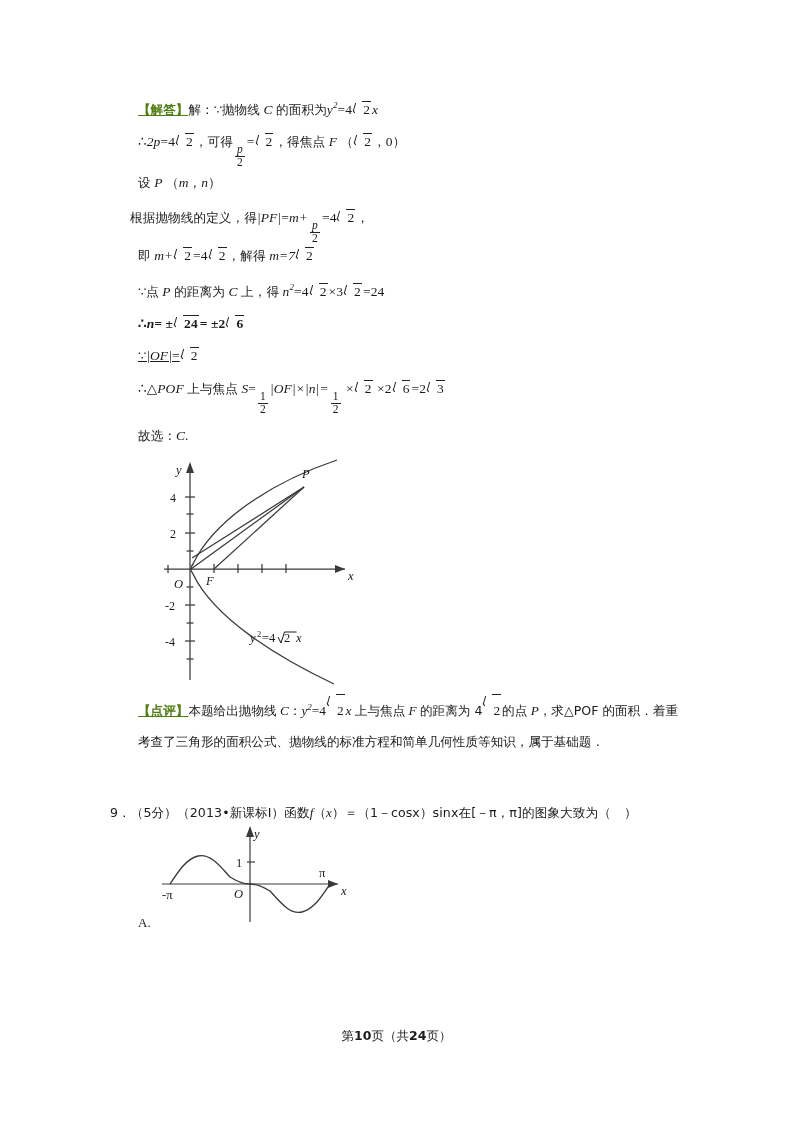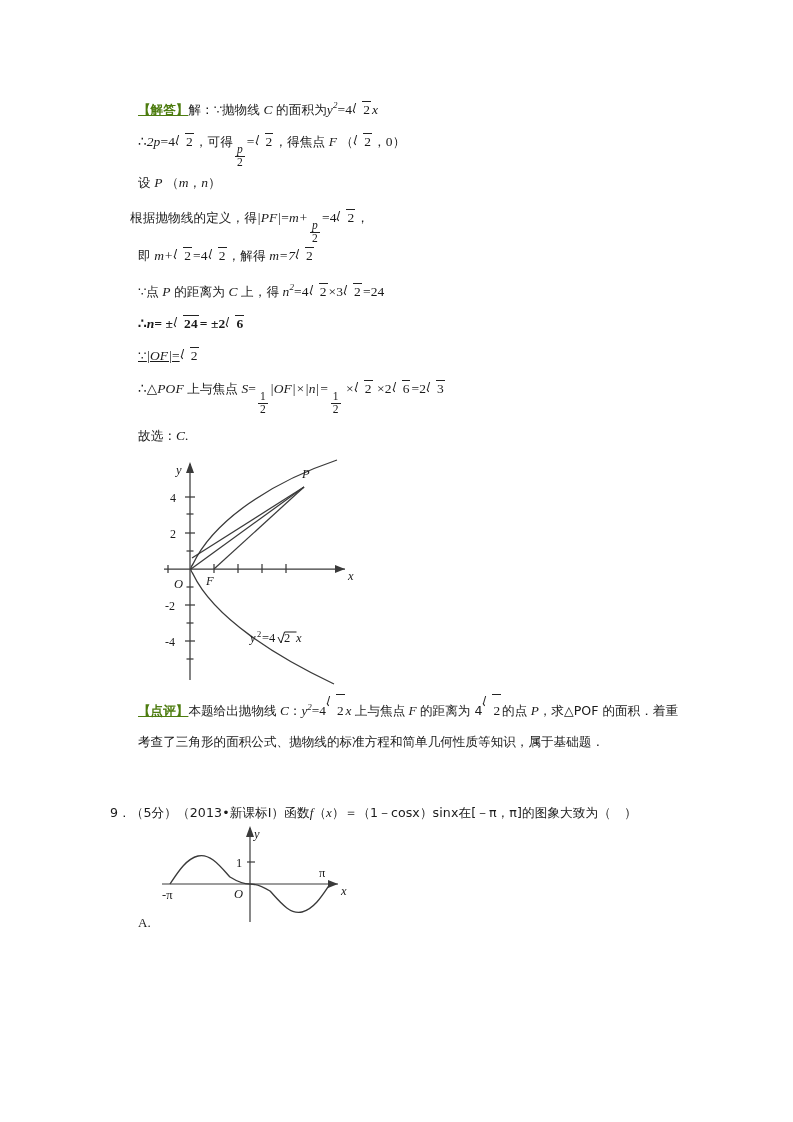--- a/index.html
+++ b/index.html
@@ -224,14 +224,17 @@
         <text x="86" y="76" font-style="italic">O</text>
         <text x="88" y="45">1</text>
         <text x="14" y="77">-π</text>
         <text x="171" y="55">π</text>
       </g>
     </svg>
   </div>
 
   <div class="line" style="left:138px;top:915px;font-size:13px;">A.</div>
 
+  <div class="footer" style="top:1028px;">
+    <span>第</span><b>10</b><span>页（共</span><b>24</b><span>页）</span>
+  </div>
 
 </div>
 
 </body></html>

